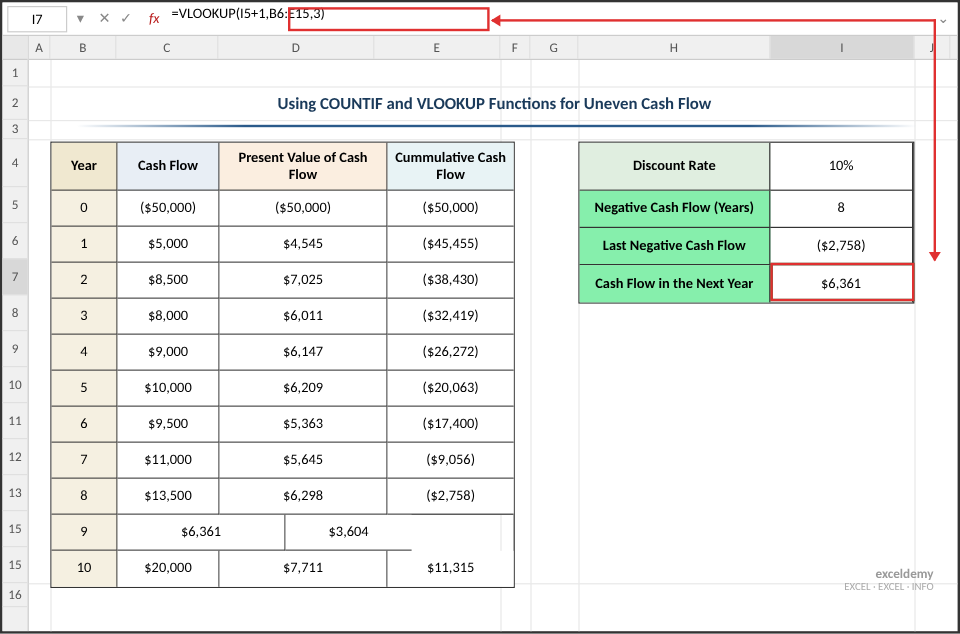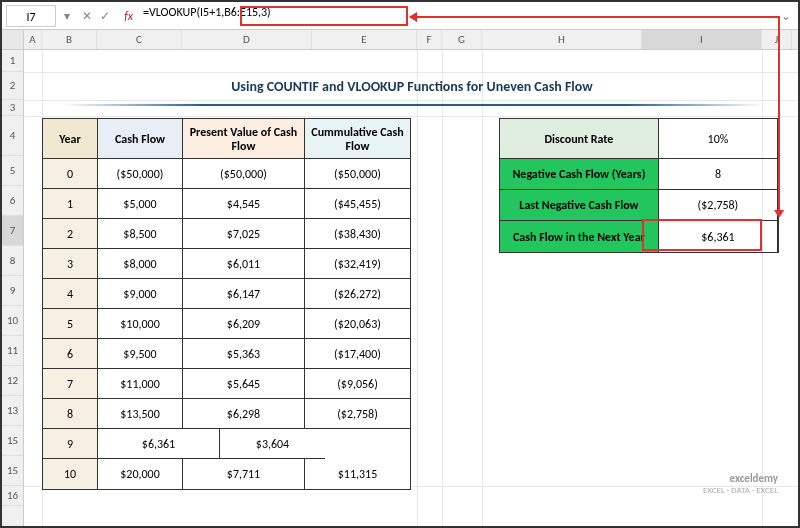--- a/index.html
+++ b/index.html
@@ -45,29 +45,29 @@
     
     .main-table { position: absolute; top: 68px; left: 18px; border: 1.5px solid #333; }
     .main-table .hdr { display: flex; height: 40px; }
     .main-table .hdr > div { border-right: 1px solid #333; border-bottom: 1.5px solid #333; display: flex; align-items: center; justify-content: center; font-weight: bold; font-size: 12px; text-align: center; padding: 2px 4px; }
     .main-table .row { display: flex; height: 30px; }
     .main-table .row > div { border-right: 1px solid #333; border-bottom: 1px solid #333; display: flex; align-items: center; justify-content: center; font-size: 12px; }
     .main-table .row:last-child > div { border-bottom: none; }
     .main-table .hdr > div:last-child, .main-table .row > div:last-child { border-right: none; }
     .col-year { width: 55px; background: #f5f0e1; } .hdr .col-year { background: #f0e8d0; }
     .col-cash { width: 85px; background: #fff; } .hdr .col-cash { background: #e8eef5; }
-    .col-pv { width: 122px; background: #fff; } .hdr .col-pv { background: #fbeee0; }
+    .col-pv { width: 140px; background: #fff; } .hdr .col-pv { background: #fbeee0; }
     .col-cum { width: 105px; background: #fff; } .hdr .col-cum { background: #e8f3f5; }
     
-    .side-table { position: absolute; top: 68px; left: 475px; width: 280px; border: 1.5px solid #333; }
+    .side-table { position: absolute; top: 68px; left: 458px; width: 280px; border: 1.5px solid #333; }
     .side-table .srow { display: flex; height: 31px; }
     .side-table .srow.tall { height: 40px; }
     .side-table .srow > div { border-right: 1px solid #333; border-bottom: 1px solid #333; display: flex; align-items: center; font-size: 12px; padding: 0 8px; }
     .side-table .srow:last-child > div { border-bottom: none; }
-    .side-table .slbl { width: 160px; background: #22c55e; font-weight: bold; justify-content: center; }
+    .side-table .slbl { width: 160px; background: #86efac; font-weight: bold; justify-content: center; }
     .side-table .slbl.c1 { background: #e0eee0; }
     .side-table .sval { width: 120px; justify-content: center; border-right: none; }
     
     .cell-highlight { position: absolute; border: 2px solid #e03030; pointer-events: none; z-index: 5; }
     .cell-sel { position: absolute; border: 2px solid #0a7a3a; pointer-events: none; z-index: 4; }
     
     .watermark { position: absolute; right: 20px; bottom: 30px; font-size: 9px; color: #aaa; text-align: right; line-height: 1.2; }
     .watermark .logo { font-weight: bold; font-size: 11px; color: #999; }
     
     .grid-lines { position: absolute; top: 20px; left: 0; right: 0; bottom: 0; }
@@ -237,16 +237,16 @@
           <div class="sval">$6,361</div>
         </div>
       </div>
 
       <div class="cell-sel" style="top:169px;left:618px;width:120px;height:32px"></div>
       <div class="cell-highlight" style="top:169px;left:618px;width:120px;height:32px"></div>
     </div>
 
     <div class="watermark">
       <div class="logo">exceldemy</div>
-      <div>EXCEL · DATA · EXCEL</div>
+      <div>EXCEL · EXCEL · INFO</div>
     </div>
   </div>
 </div>
 
 </body></html>

